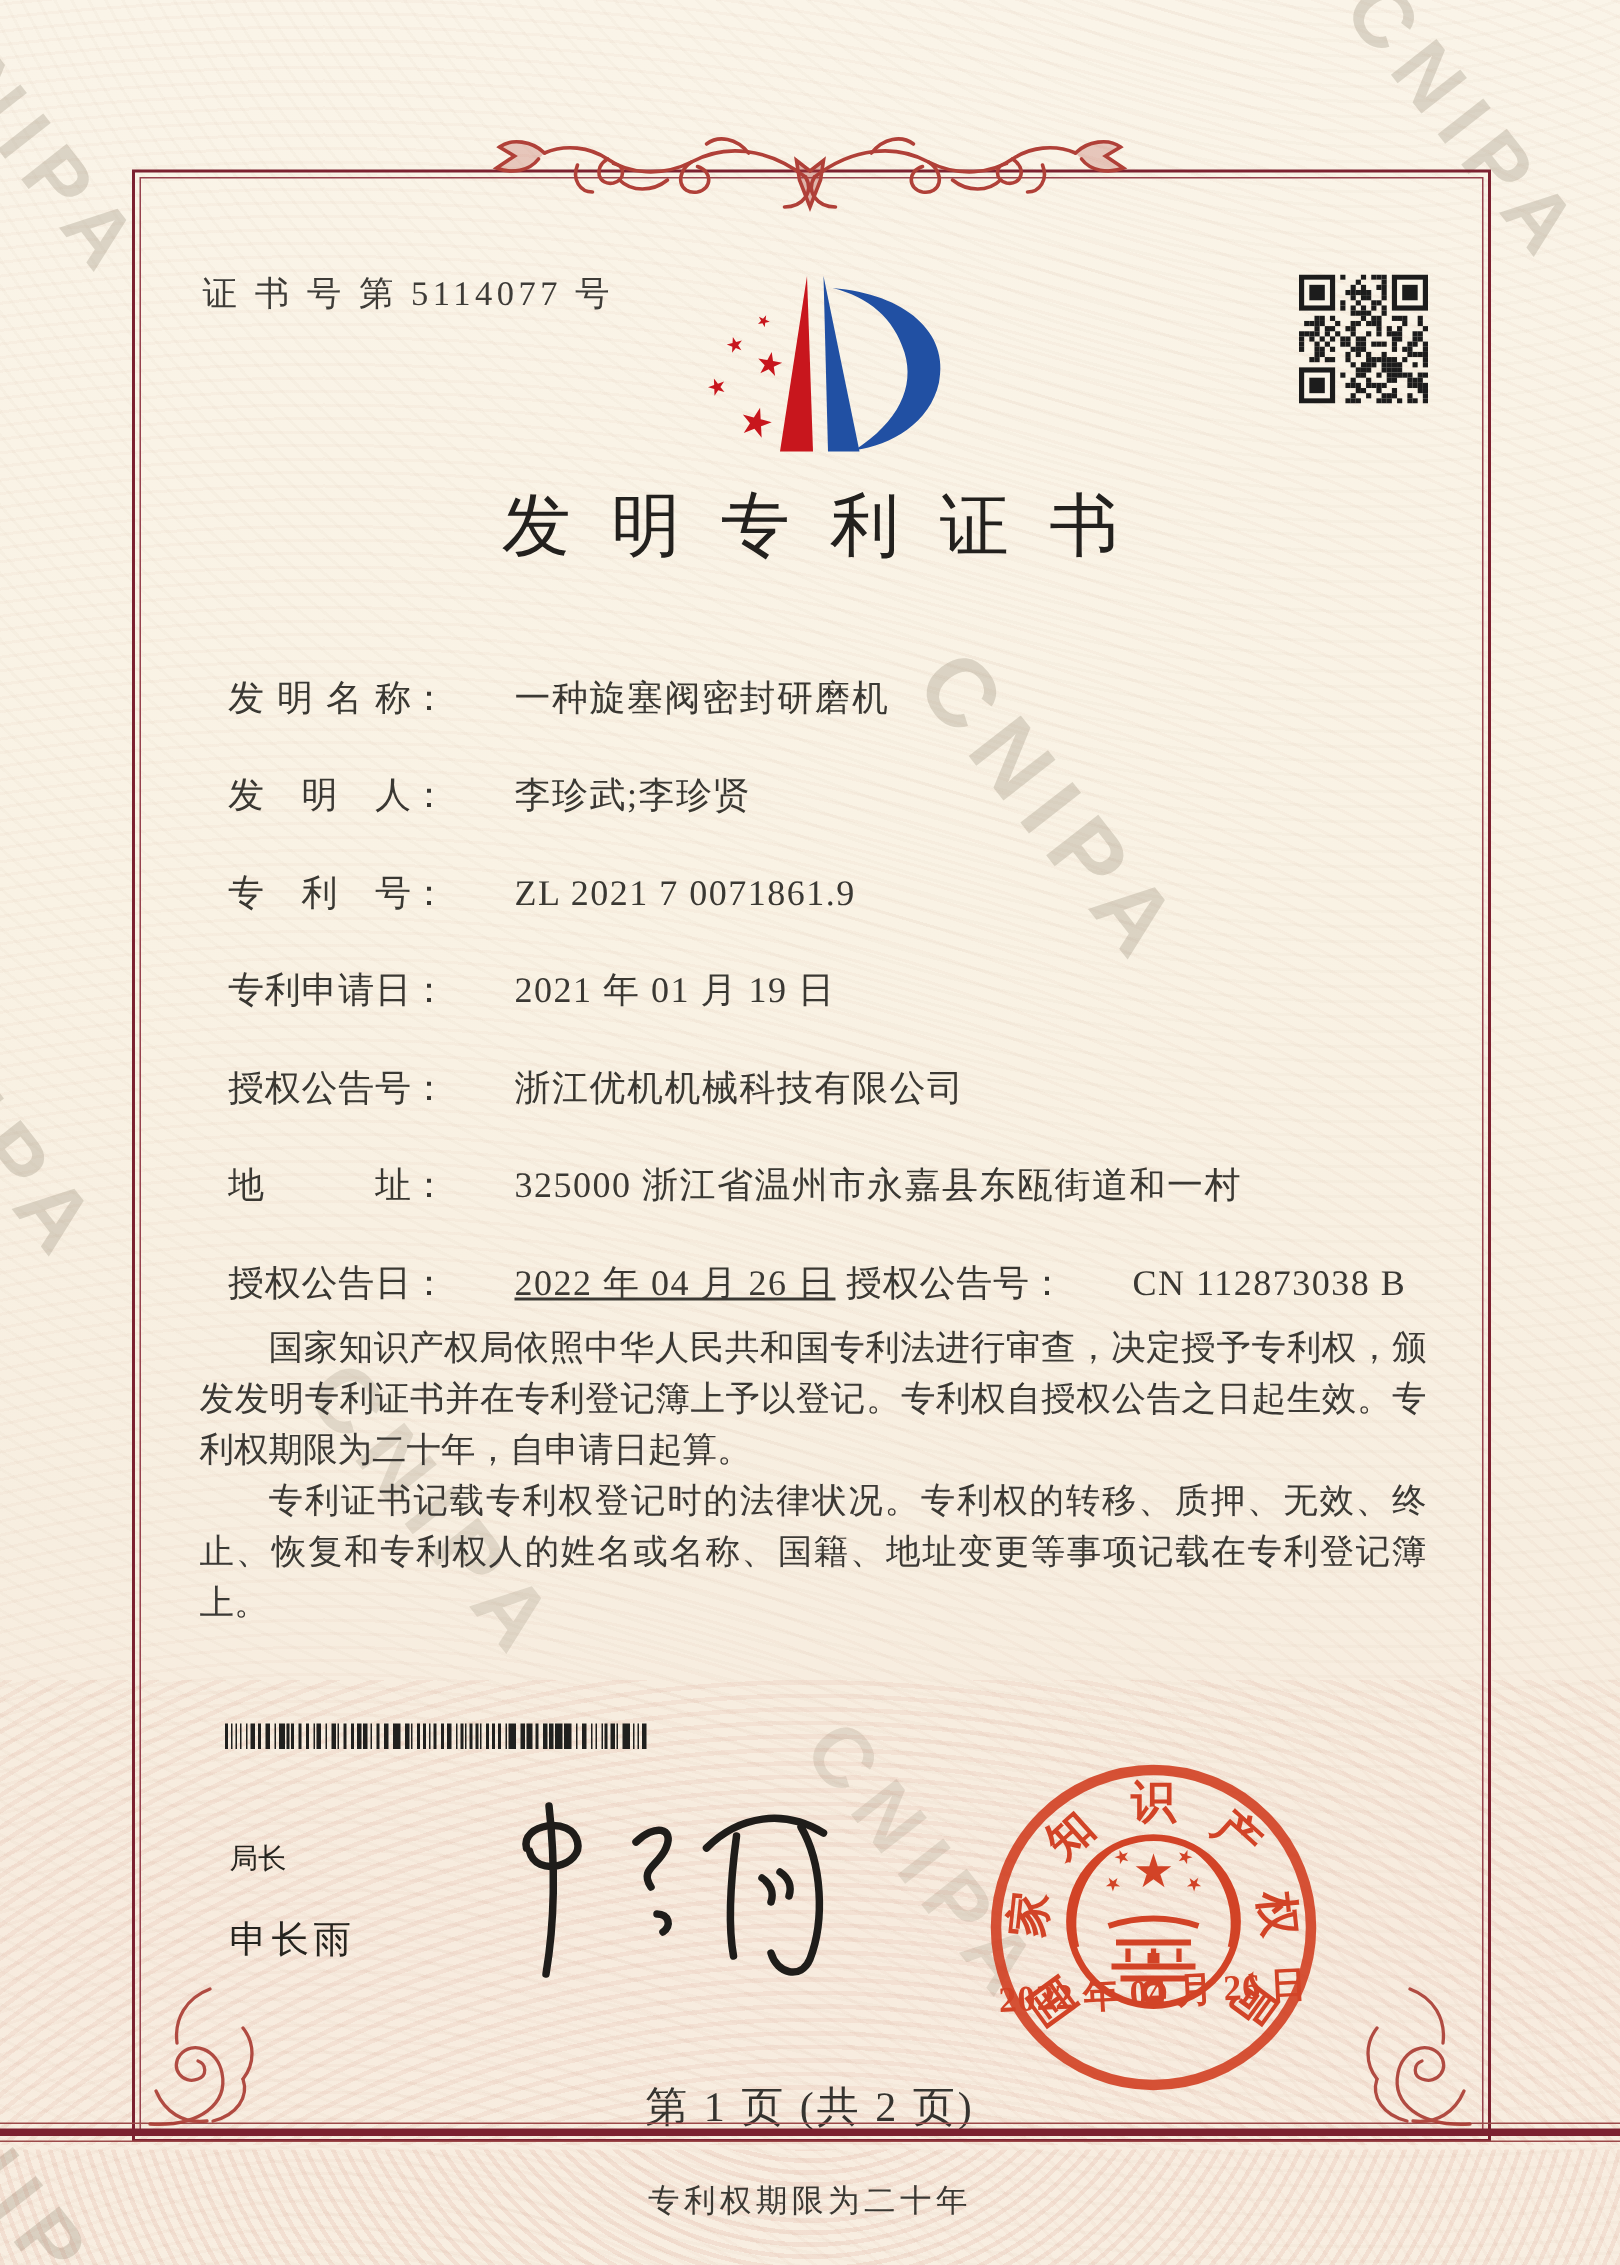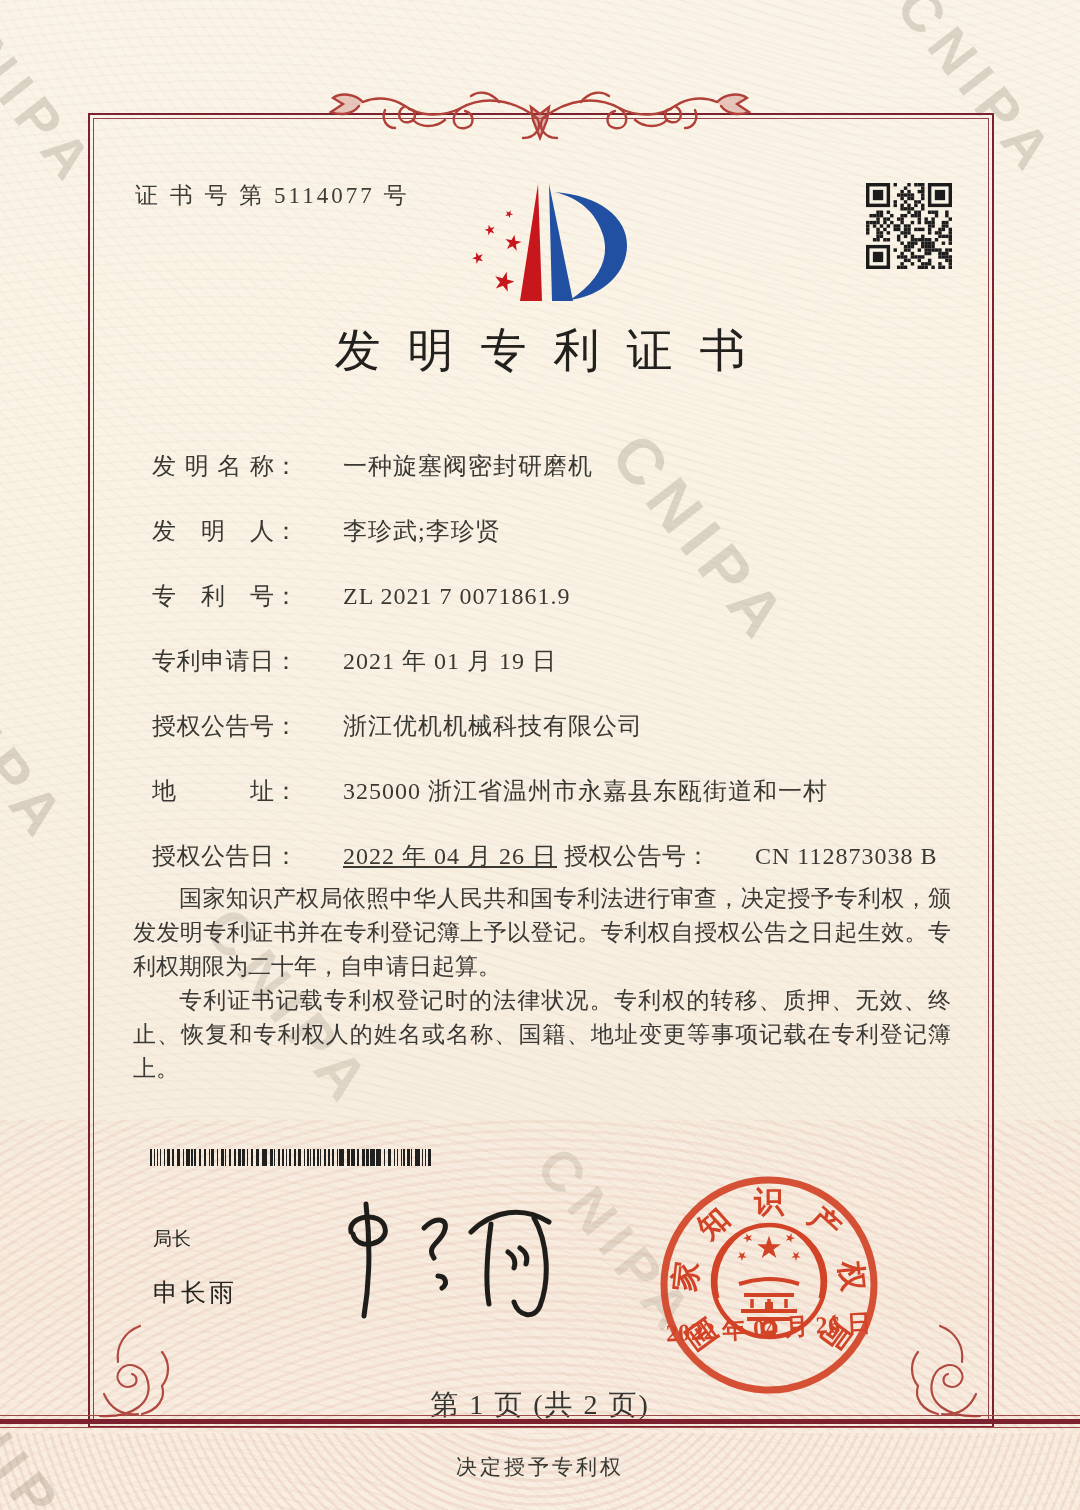--- a/index.html
+++ b/index.html
@@ -510,14 +510,14 @@
           <text x="0" y="0" transform="translate(173.2,54.6) rotate(42.0)" font-size="30" font-weight="700" fill="#d03a1c" text-anchor="middle" dy=".35em">产</text>
           <text x="0" y="0" transform="translate(200.5,108.2) rotate(84.0)" font-size="30" font-weight="700" fill="#d03a1c" text-anchor="middle" dy=".35em">权</text>
           <text x="0" y="0" transform="translate(185.0,166.4) rotate(126.0)" font-size="30" font-weight="700" fill="#d03a1c" text-anchor="middle" dy=".35em">局</text>
         </g>
       <text x="117" y="168" font-size="24" font-weight="700" text-anchor="middle" fill="#d03a1c" letter-spacing="0.5" transform="rotate(-3 117 168)">2022 年 04 月 26 日</text>
     </svg>
 
     <div class="page-info">第 1 页 (共 2 页)</div>
   </div>
 
-  <div class="note">决定授予专利权</div>
+  <div class="note">专利权期限为二十年</div>
 </div>
 
 </body></html>

